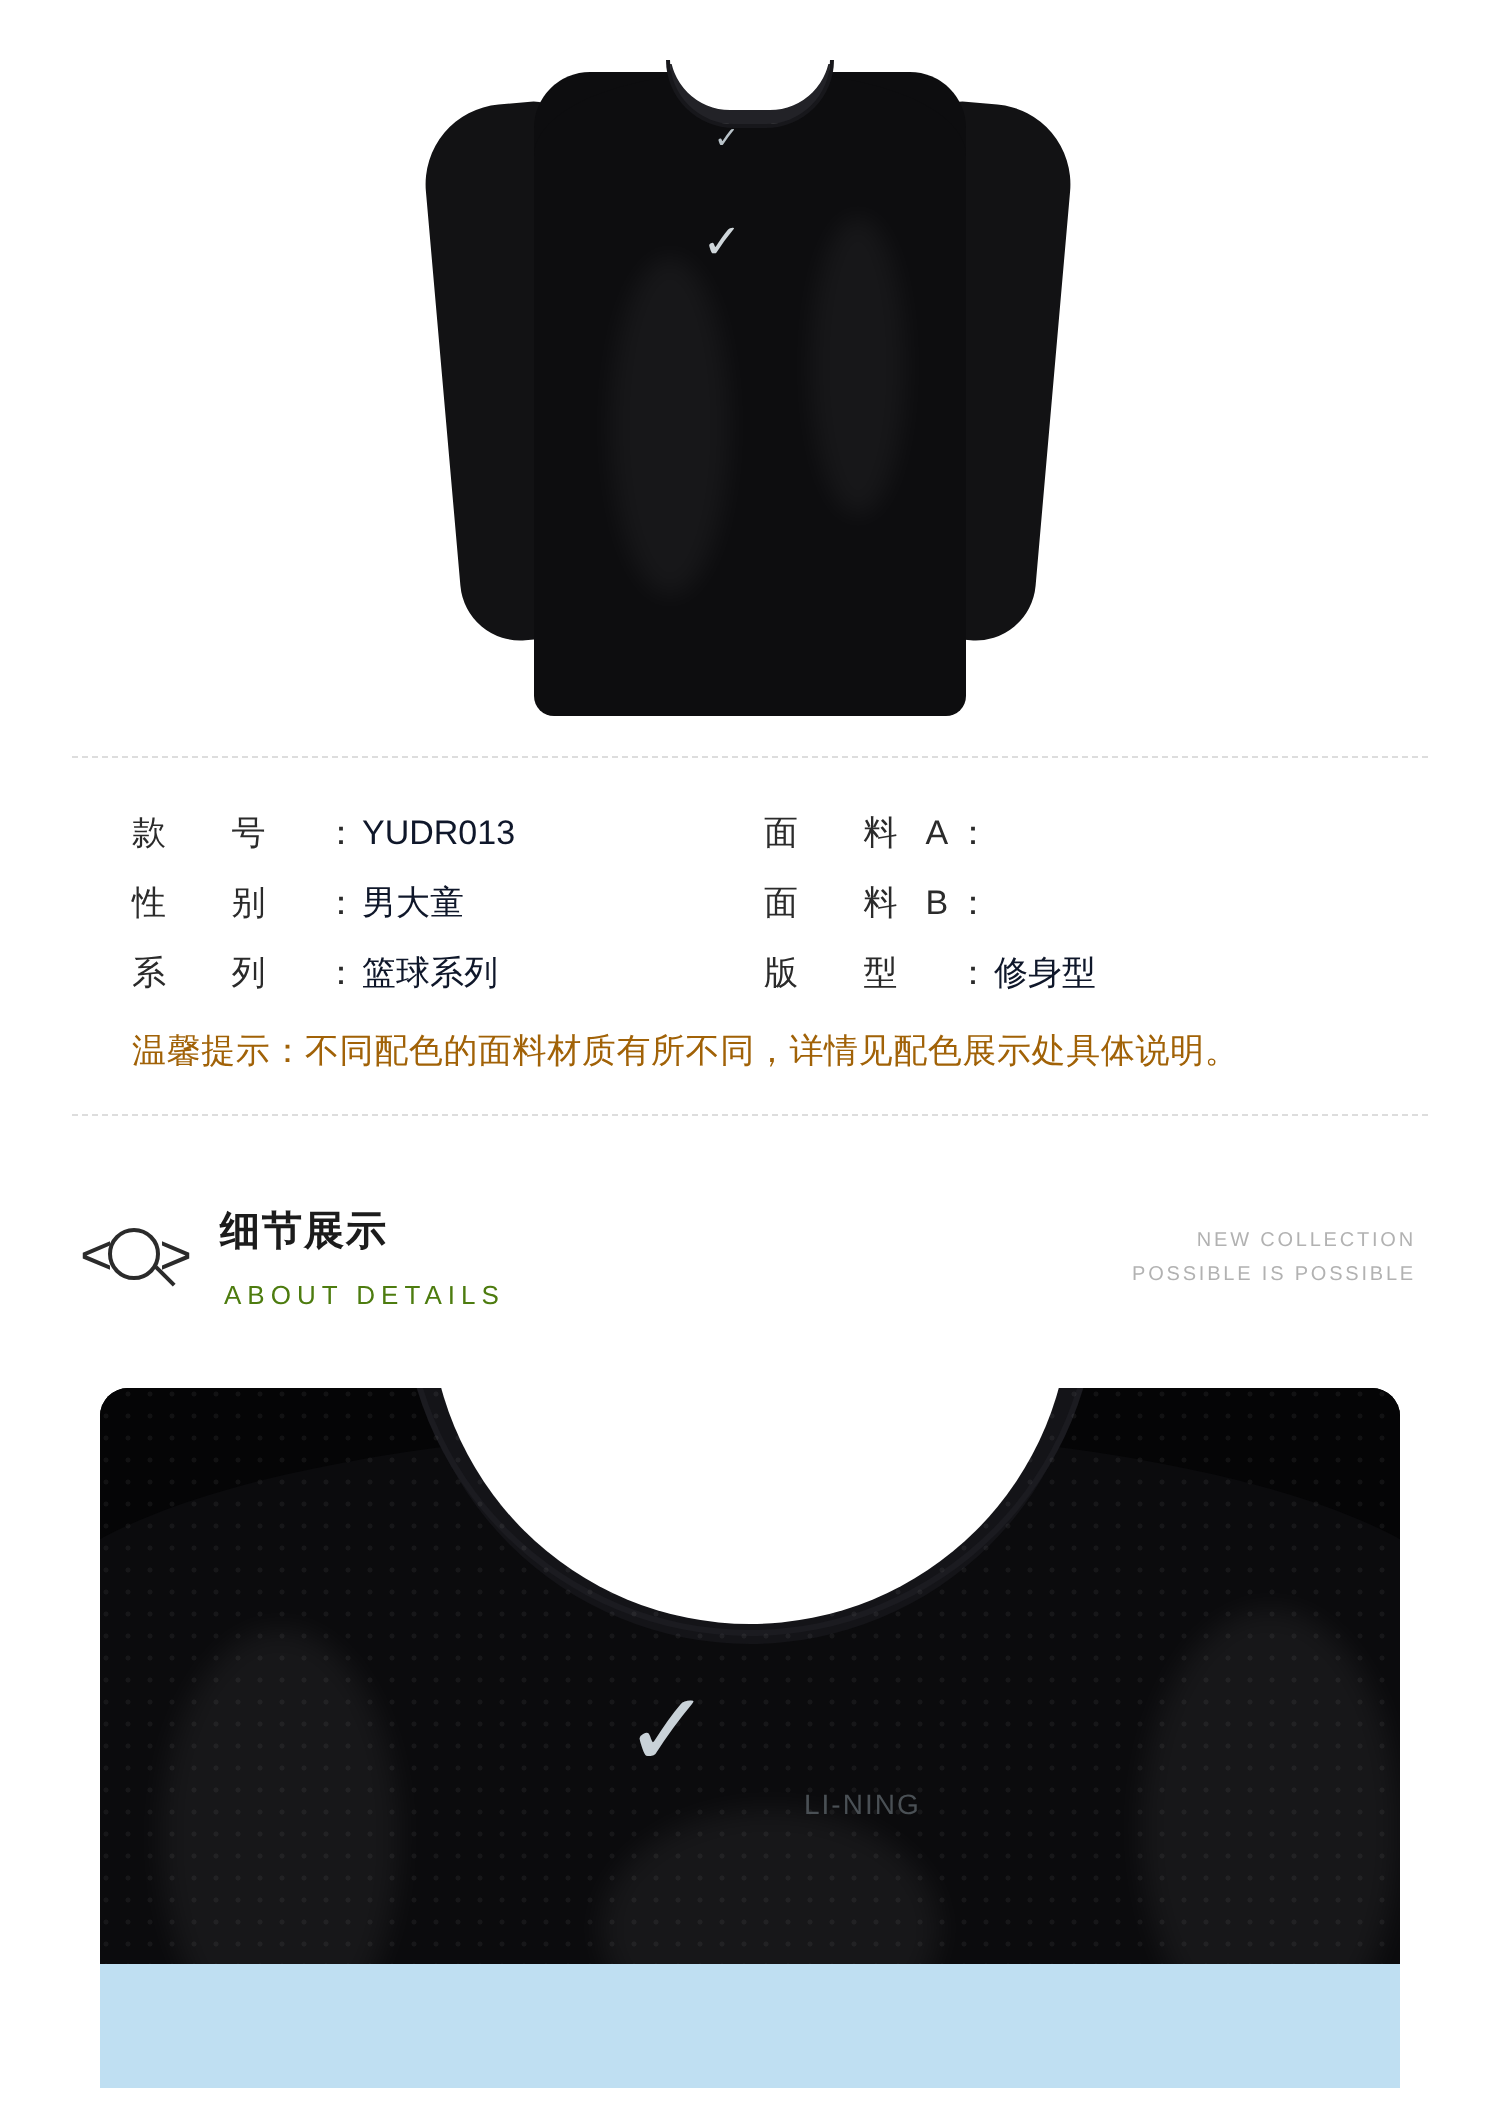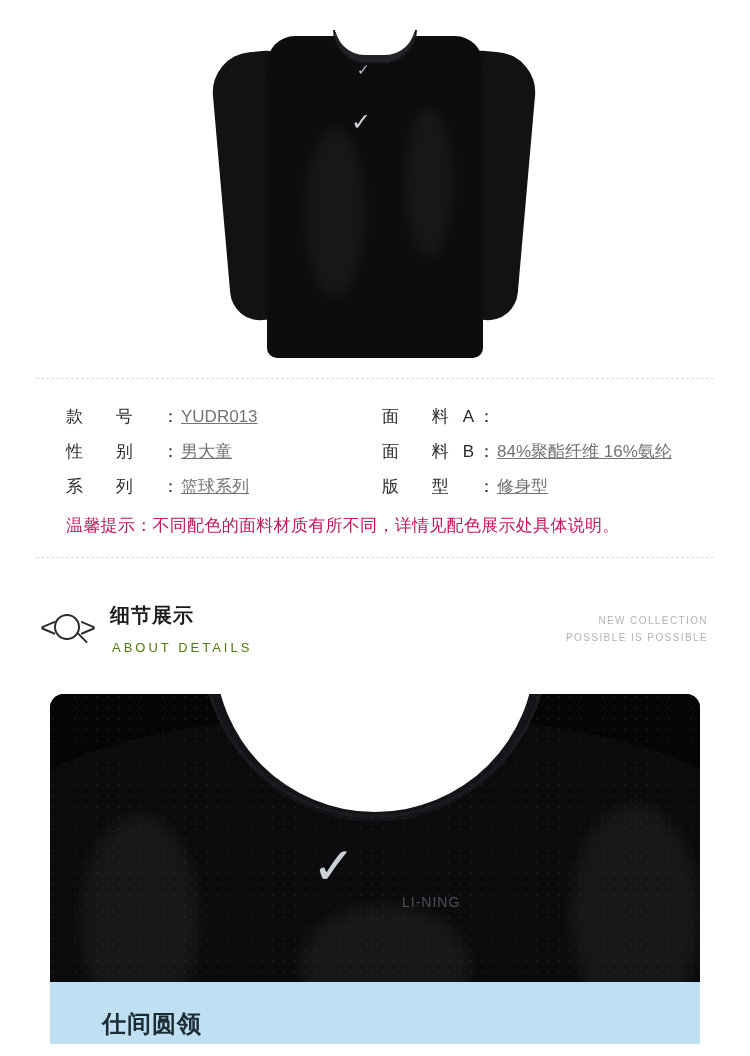--- a/index.html
+++ b/index.html
@@ -144,25 +144,25 @@
     color: #2b2b2b;
     margin-bottom: 12px;
     white-space: nowrap;
   }
   .spec-label {
     display: inline-block;
     width: 96px;
     letter-spacing: 14px;
   }
   .spec-sep { margin-right: 2px; }
-  .spec-value { color: #737373; text-decoration: underline; }
+  .spec-value { color: #0f172a; }
   .spec-note {
     margin-top: 4px;
     font-size: 17px;
-    color: #be185d;
+    color: #a16207;
     letter-spacing: 0.3px;
   }
 
   
   .sec-head {
     position: relative;
     height: 90px;
     margin: 32px 0 0 0;
   }
   .sec-icon {
@@ -362,21 +362,20 @@
       </div>
     </div>
     <div class="spec-col right">
       <div class="spec-row">
         <span class="spec-label">面   料A</span>
           <span class="spec-sep">：</span>
       </div>
       <div class="spec-row">
         <span class="spec-label">面   料B</span>
           <span class="spec-sep">：</span>
-          <span class="spec-value">84%聚酯纤维 16%氨纶</span>
       </div>
       <div class="spec-row">
         <span class="spec-label">版   型</span>
           <span class="spec-sep">：</span>
           <span class="spec-value">修身型</span>
       </div>
     </div>
   </div>
   <div class="spec-note">温馨提示：不同配色的面料材质有所不同，详情见配色展示处具体说明。</div>
 </div>
@@ -402,14 +401,13 @@
     <div class="neck-hole"></div>
     <div class="neck-rib"></div>
     <div class="mesh"></div>
     <div class="fold f1"></div>
     <div class="fold f2"></div>
     <div class="fold f3"></div>
     <div class="detail-logo">✓</div>
     <div class="detail-logo-small">LI-NING</div>
   </div>
   <div class="caption-band"></div>
-  <div class="caption-text">仕间圆领</div>
 </div>
 
 </body></html>

